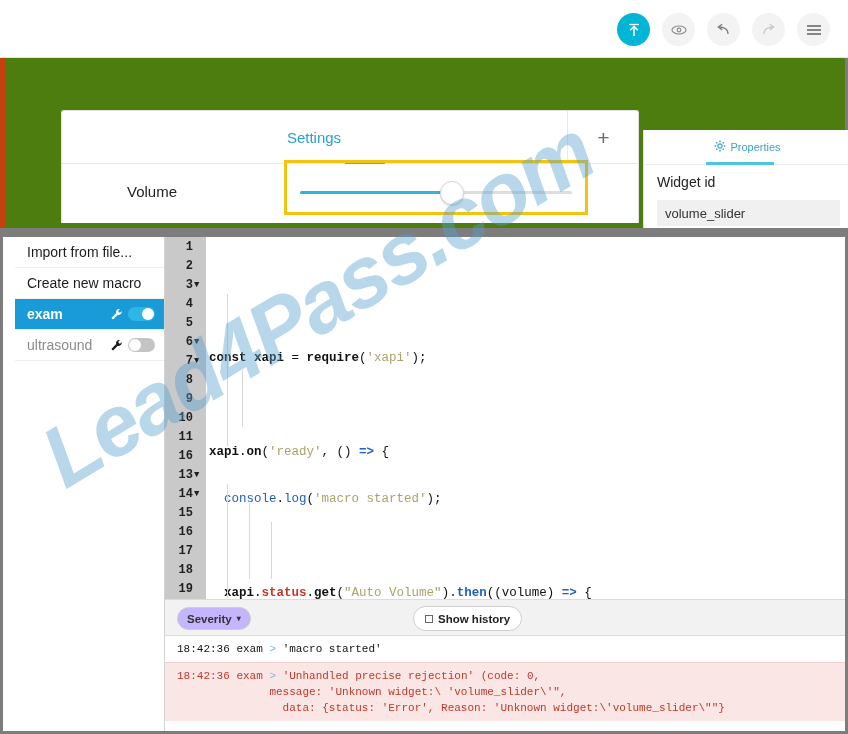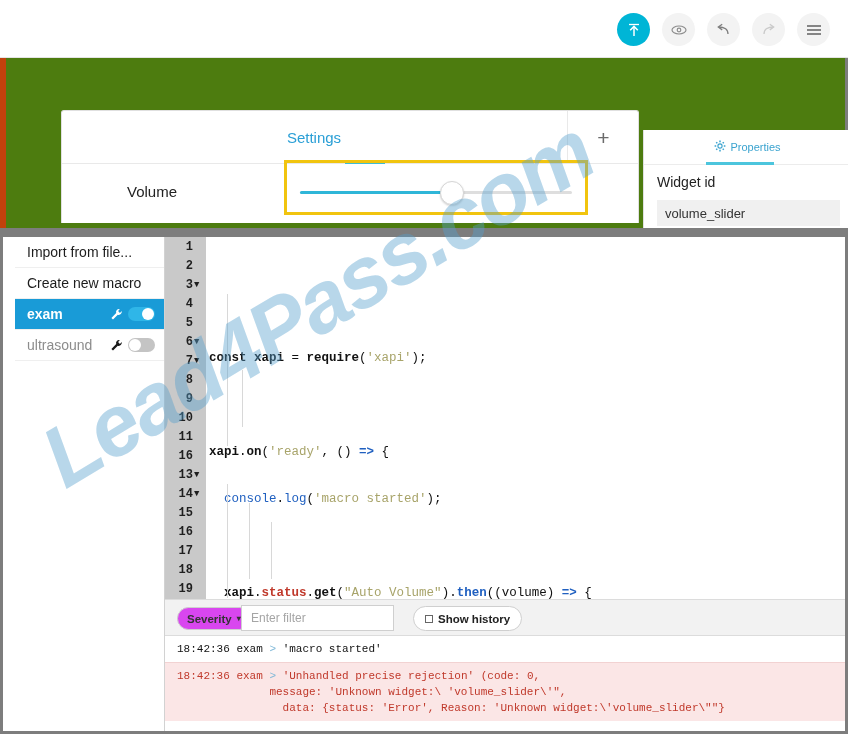--- a/index.html
+++ b/index.html
@@ -254,21 +254,21 @@
   #console-toolbar {
     position: absolute; left: 162px; top: 362px;
     width: 680px; height: 37px;
     background: #f2f2f2;
     border-top: 1px solid #dcdcdc;
     border-bottom: 1px solid #dcdcdc;
   }
   #severity-btn {
     position: absolute; left: 12px; top: 7px;
     height: 23px; padding: 0 9px;
-    background: #d946ef; border: 1px solid #cfcfcf; border-radius: 12px;
+    background: #c4b5fd; border: 1px solid #cfcfcf; border-radius: 12px;
     display: flex; align-items: center; gap: 5px;
     font-size: 11.5px; color: #333; font-weight: bold;
   }
   #severity-caret { font-size: 8px; }
   #filter-input {
     position: absolute; left: 76px; top: 5px;
     width: 153px; height: 26px;
     background: #ffffff; border: 1px solid #cfcfcf;
     font-size: 12px; color: #333; padding: 0 9px;
     font-family: "Liberation Sans", sans-serif;
@@ -583,21 +583,20 @@
         
         
       </div>
     </div>
 
     <div id="console-toolbar">
       <div id="severity-btn">
         <span>Severity</span>
         <span id="severity-caret">▾</span>
       </div>
-      <input id="filter-input" type="text" placeholder="Enter filter" style="">
       <div id="show-history">
         <span id="hist-box"></span>
         <span>Show history</span>
       </div>
     </div>
 
     <div id="console-out">
       <div class="log-line log-normal"><span class="ts-dark">18:42:36</span> <span>exam</span> <span class="arrow">&gt;</span> <span>'macro started'</span></div>
 
       <div class="log-line log-err"><span class="ts">18:42:36</span> <span>exam</span> <span class="arrow">&gt;</span> <span>'Unhandled precise rejection' (code: 0,</span>

